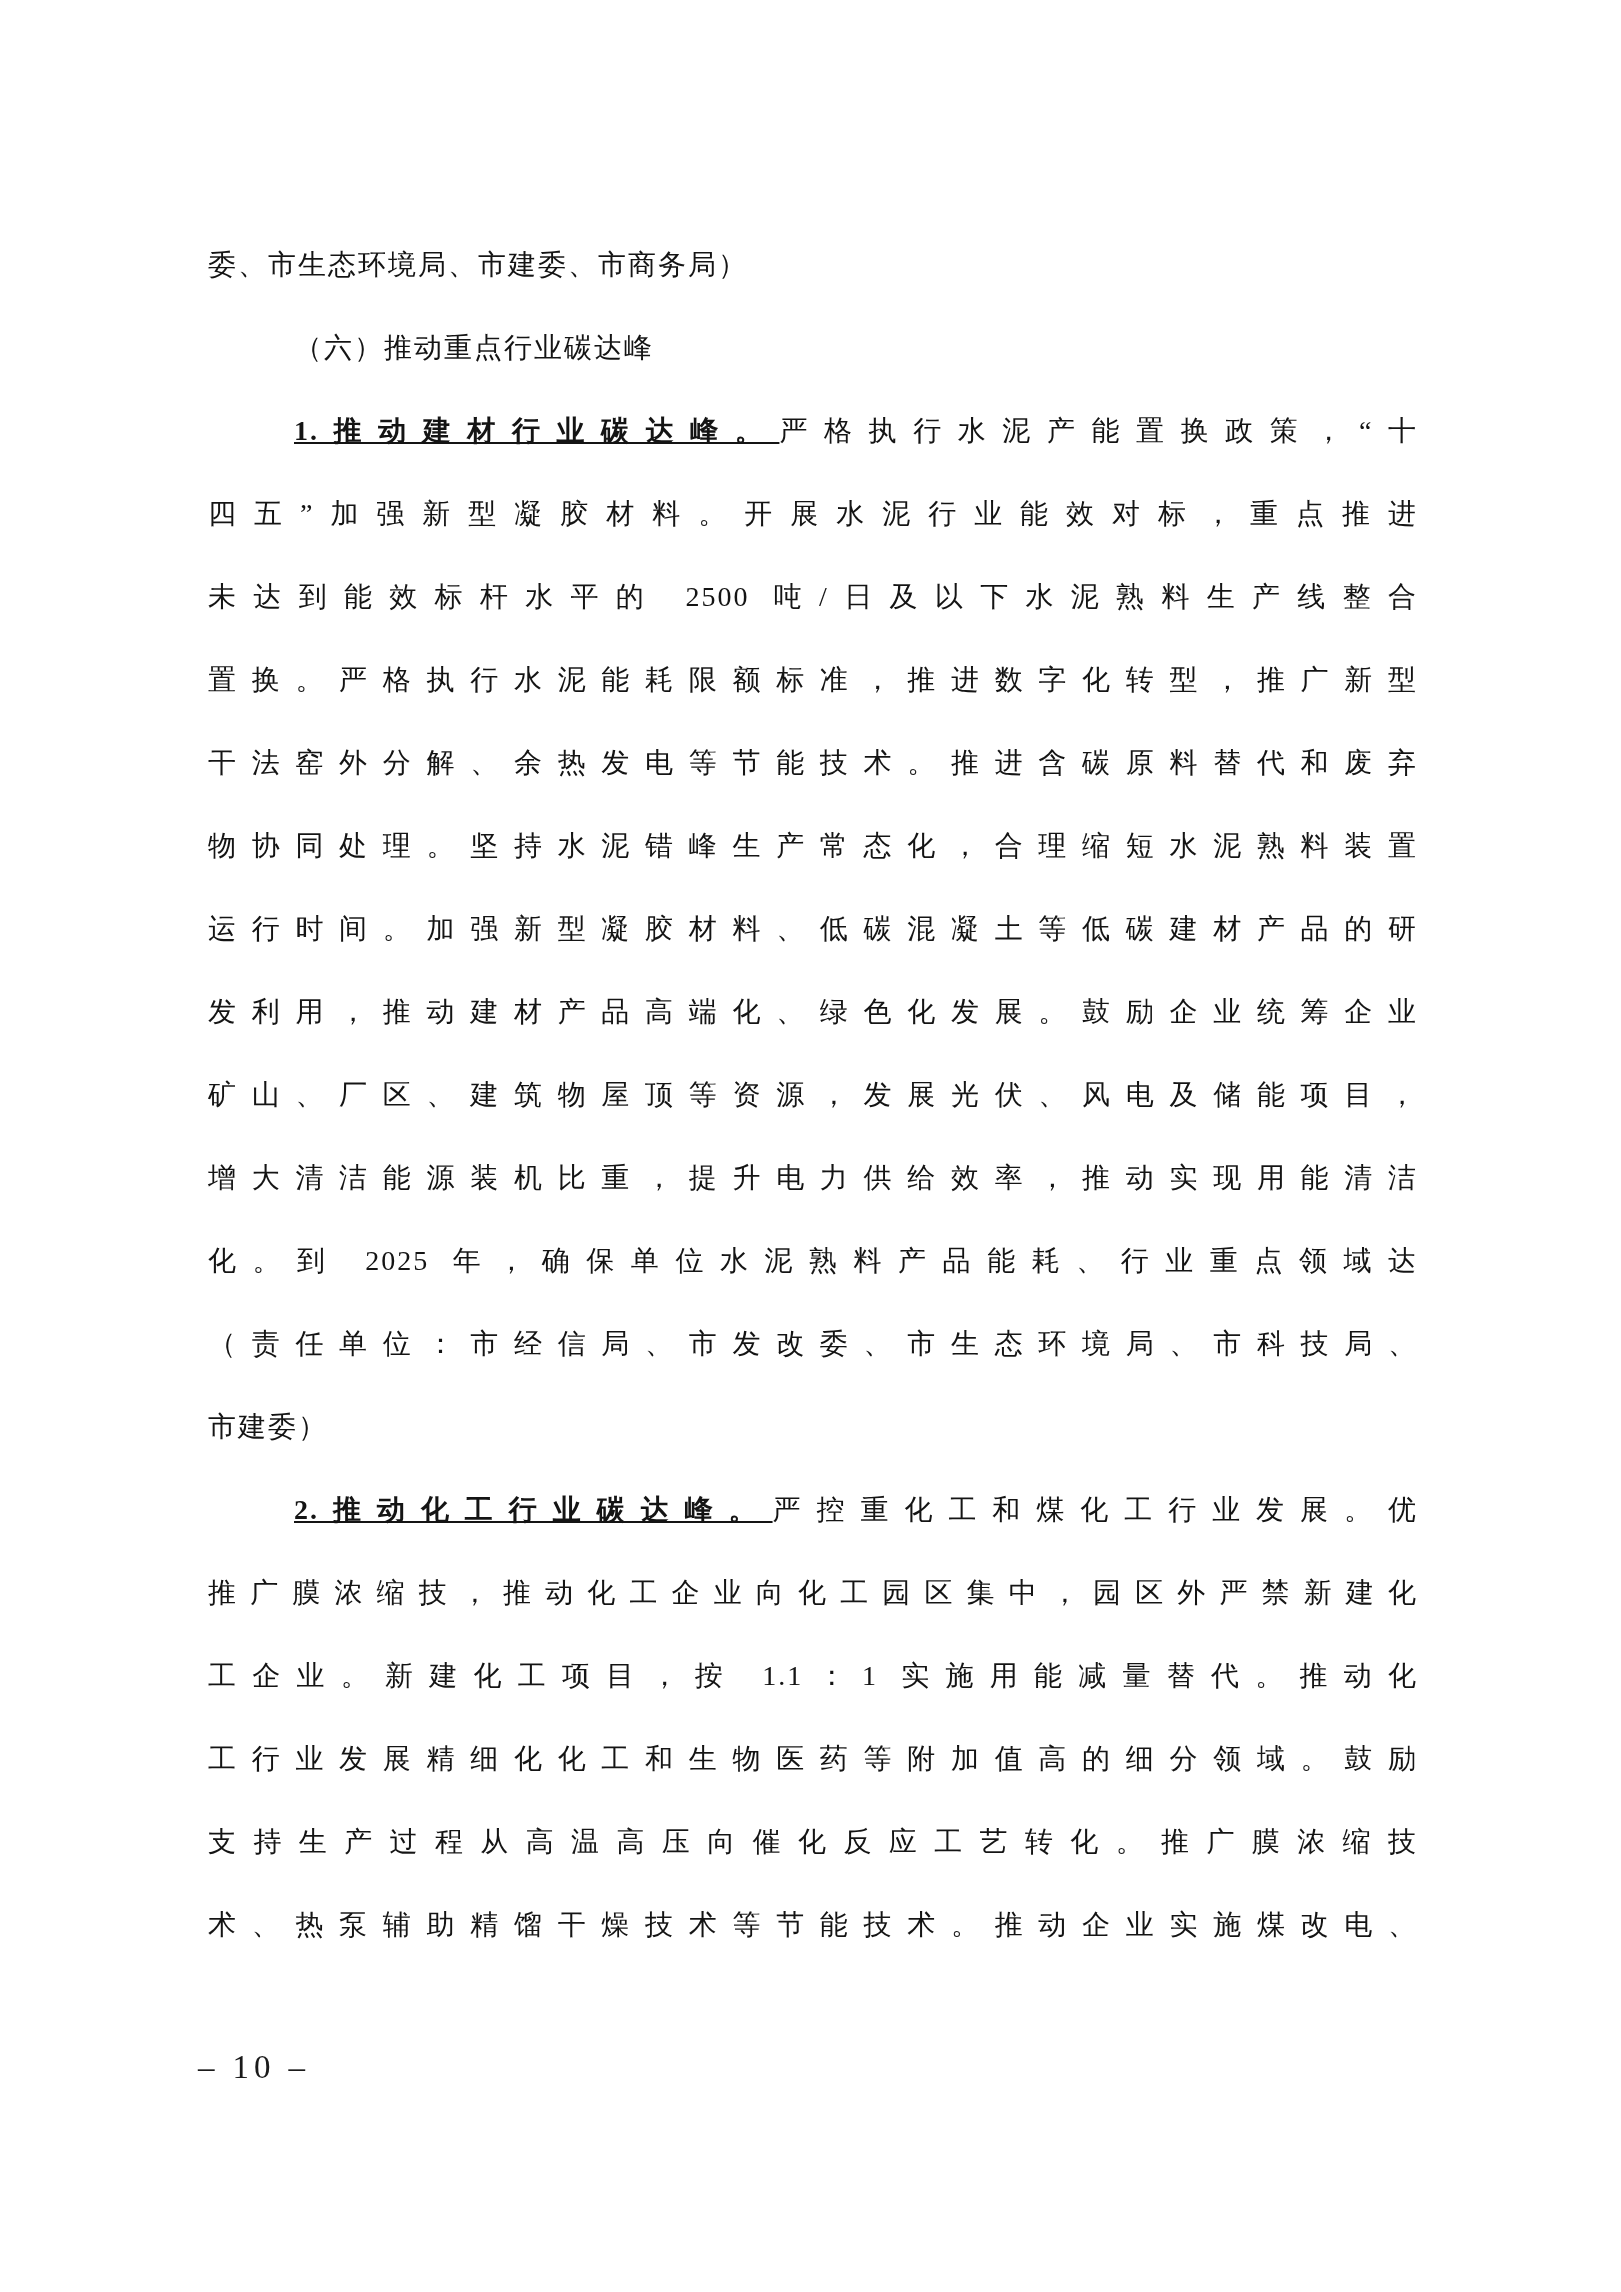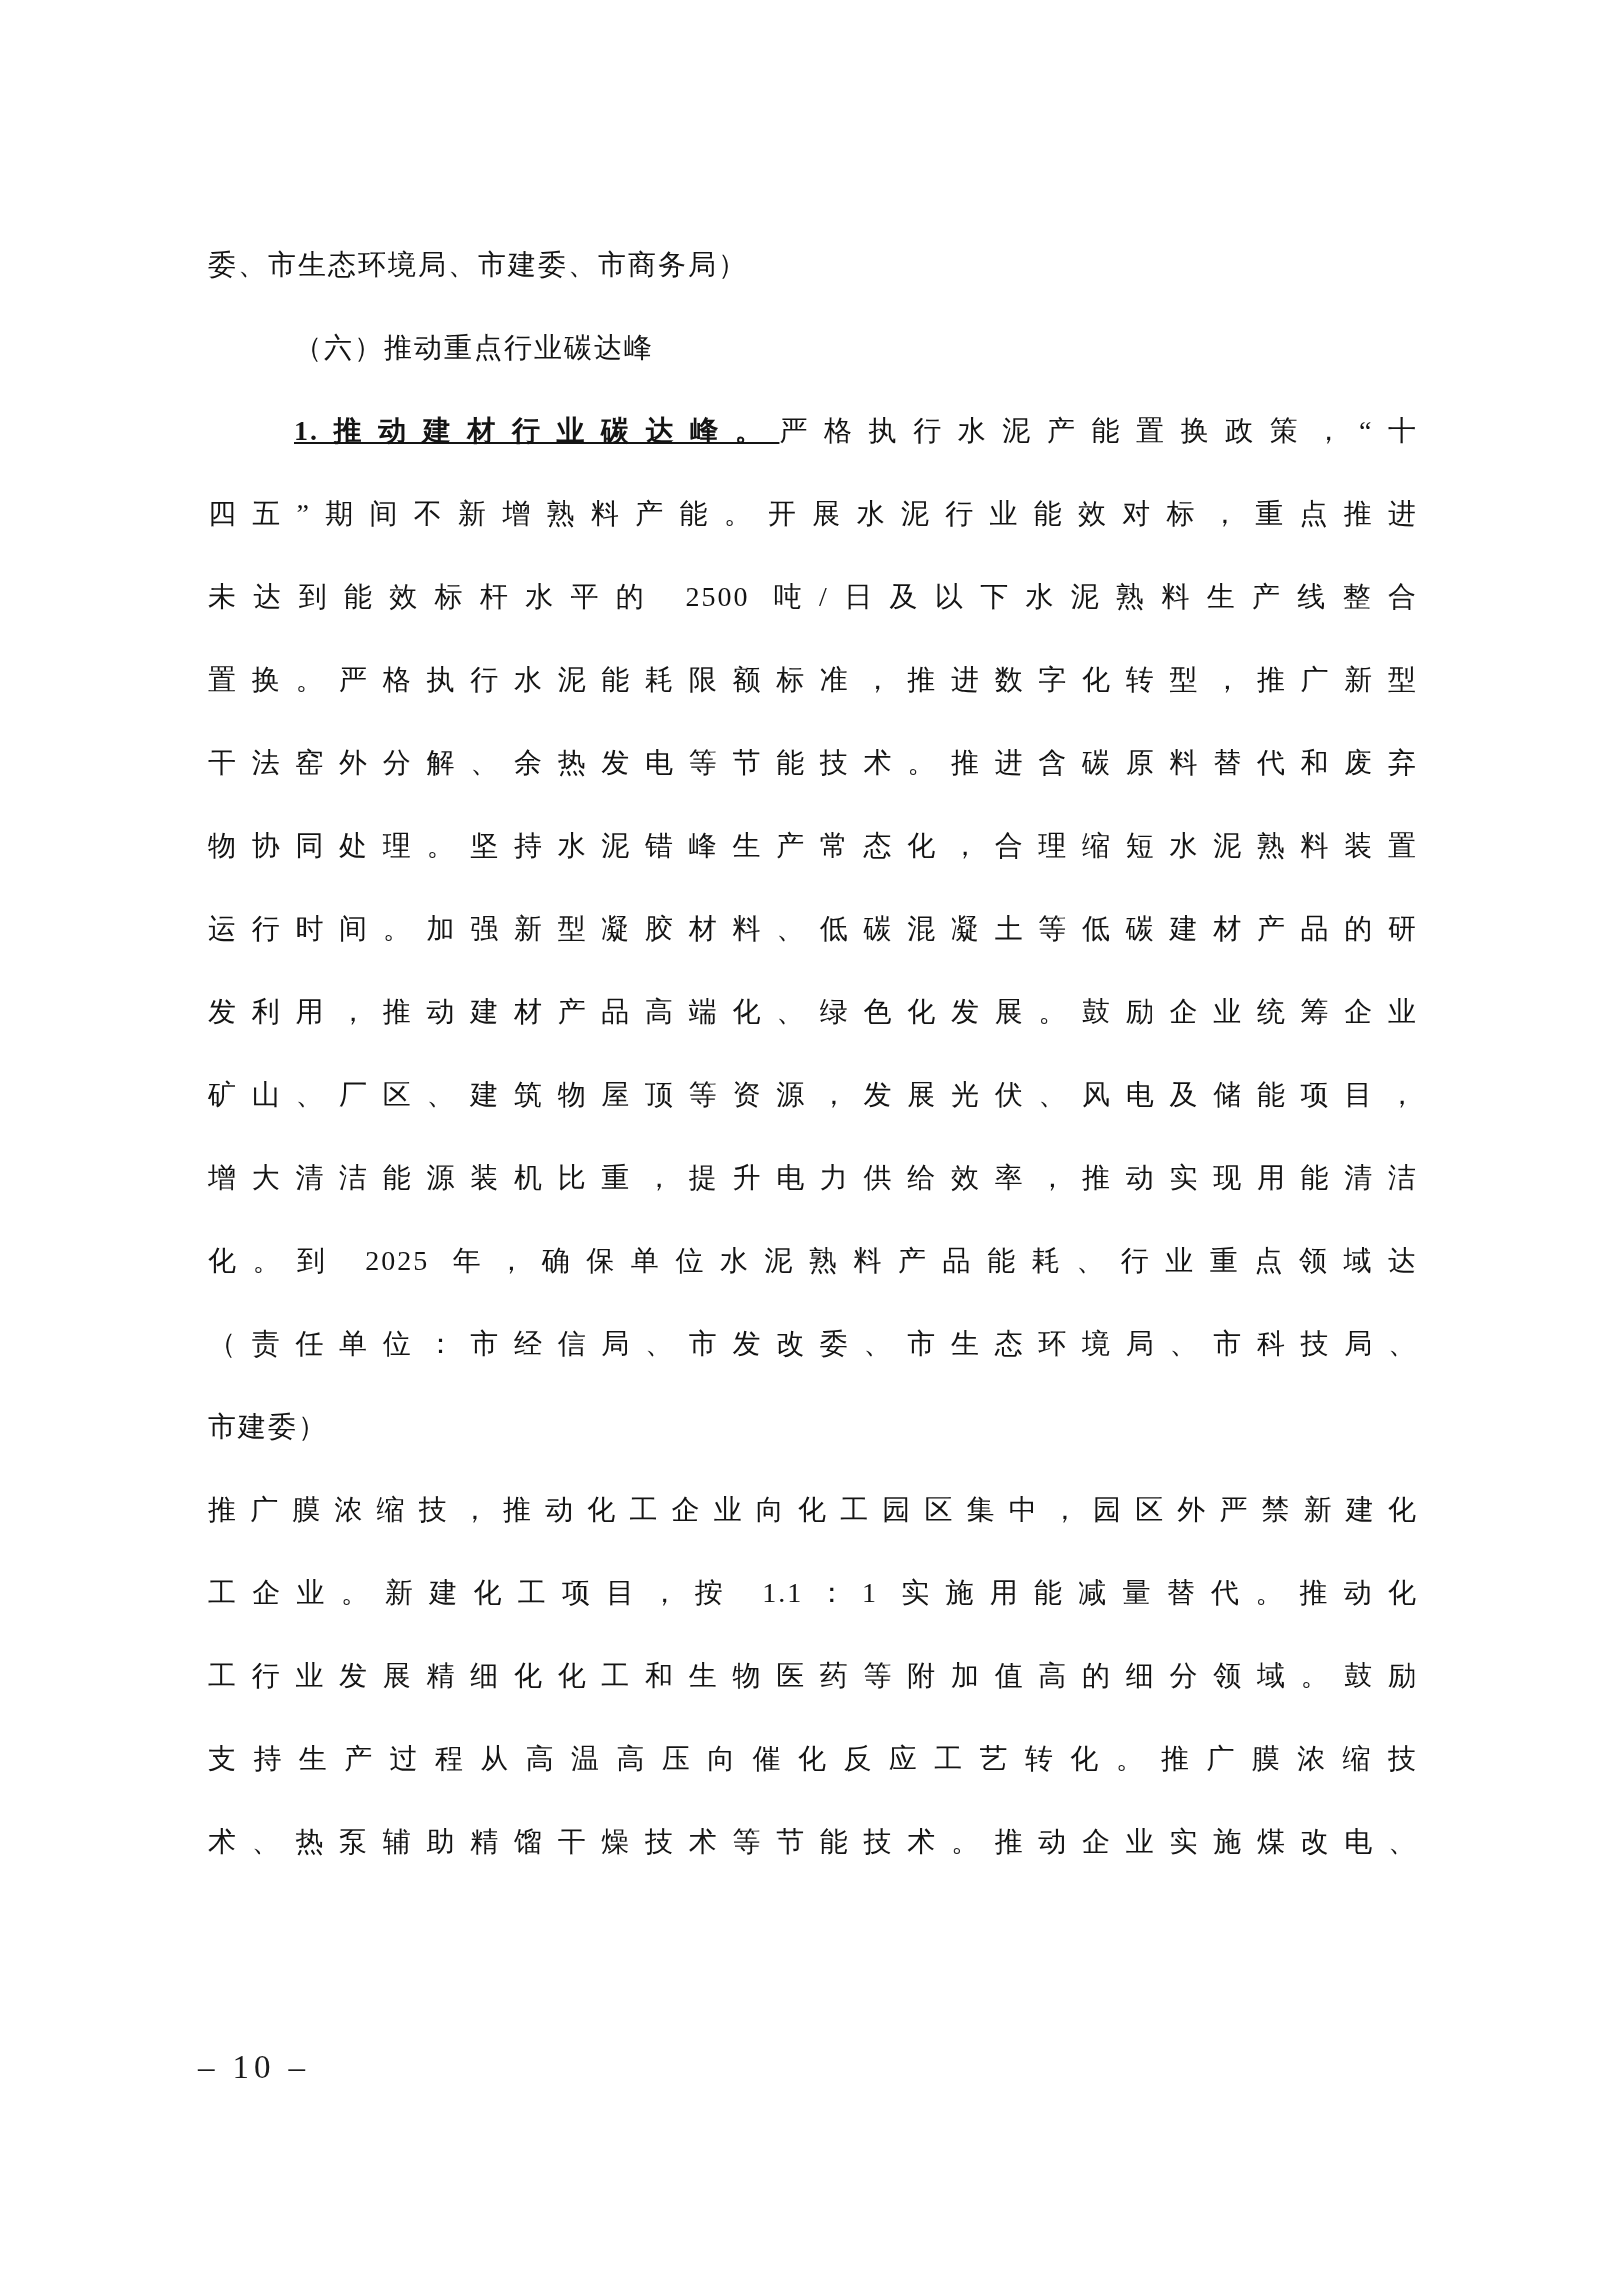--- a/index.html
+++ b/index.html
@@ -56,34 +56,35 @@
 
 <div class="page">
   <div class="textblock">
 
     <div class="line"><span>委、市生态环境局、市建委、市商务局）</span></div>
 
     <div class="line indent"><span>（六）推动重点行业碳达峰</span></div>
 
     <div class="line justify indent"><span class="bold">1.推动建材行业碳达峰。</span><span>严格执行水泥产能置换政策，“十</span></div>
 
-    <div class="line justify"><span>四五”期间不新增熟料产能。开展水泥行业能效对标，重点推进</span></div>
+    <div class="line justify"><span>四五”加强新型凝胶材料。开展水泥行业能效对标，重点推进</span></div>
     <div class="line justify"><span>未达到能效标杆水平的 2500 吨/日及以下水泥熟料生产线整合</span></div>
     <div class="line justify"><span>置换。严格执行水泥能耗限额标准，推进数字化转型，推广新型</span></div>
     <div class="line justify"><span>干法窑外分解、余热发电等节能技术。推进含碳原料替代和废弃</span></div>
     <div class="line justify"><span>物协同处理。坚持水泥错峰生产常态化，合理缩短水泥熟料装置</span></div>
     <div class="line justify"><span>运行时间。加强新型凝胶材料、低碳混凝土等低碳建材产品的研</span></div>
     <div class="line justify"><span>发利用，推动建材产品高端化、绿色化发展。鼓励企业统筹企业</span></div>
     <div class="line justify"><span>矿山、厂区、建筑物屋顶等资源，发展光伏、风电及储能项目，</span></div>
     <div class="line justify"><span>增大清洁能源装机比重，提升电力供给效率，推动实现用能清洁</span></div>
     <div class="line justify"><span>化。到 2025 年，确保单位水泥熟料产品能耗、行业重点领域达</span></div>
     <div class="line justify"><span>（责任单位：市经信局、市发改委、市生态环境局、市科技局、</span></div>
 
     <div class="line"><span>市建委）</span></div>
 
+    <div class="line justify indent"><span class="bold">2.推动化工行业碳达峰。</span><span>严控重化工和煤化工行业发展。优</span></div>
 
     <div class="line justify"><span>推广膜浓缩技，推动化工企业向化工园区集中，园区外严禁新建化</span></div>
     <div class="line justify"><span>工企业。新建化工项目，按 1.1：1 实施用能减量替代。推动化</span></div>
     <div class="line justify"><span>工行业发展精细化化工和生物医药等附加值高的细分领域。鼓励</span></div>
     <div class="line justify"><span>支持生产过程从高温高压向催化反应工艺转化。推广膜浓缩技</span></div>
     <div class="line justify"><span>术、热泵辅助精馏干燥技术等节能技术。推动企业实施煤改电、</span></div>
 
   </div>
 
   <div class="footer">– 10 –</div>

